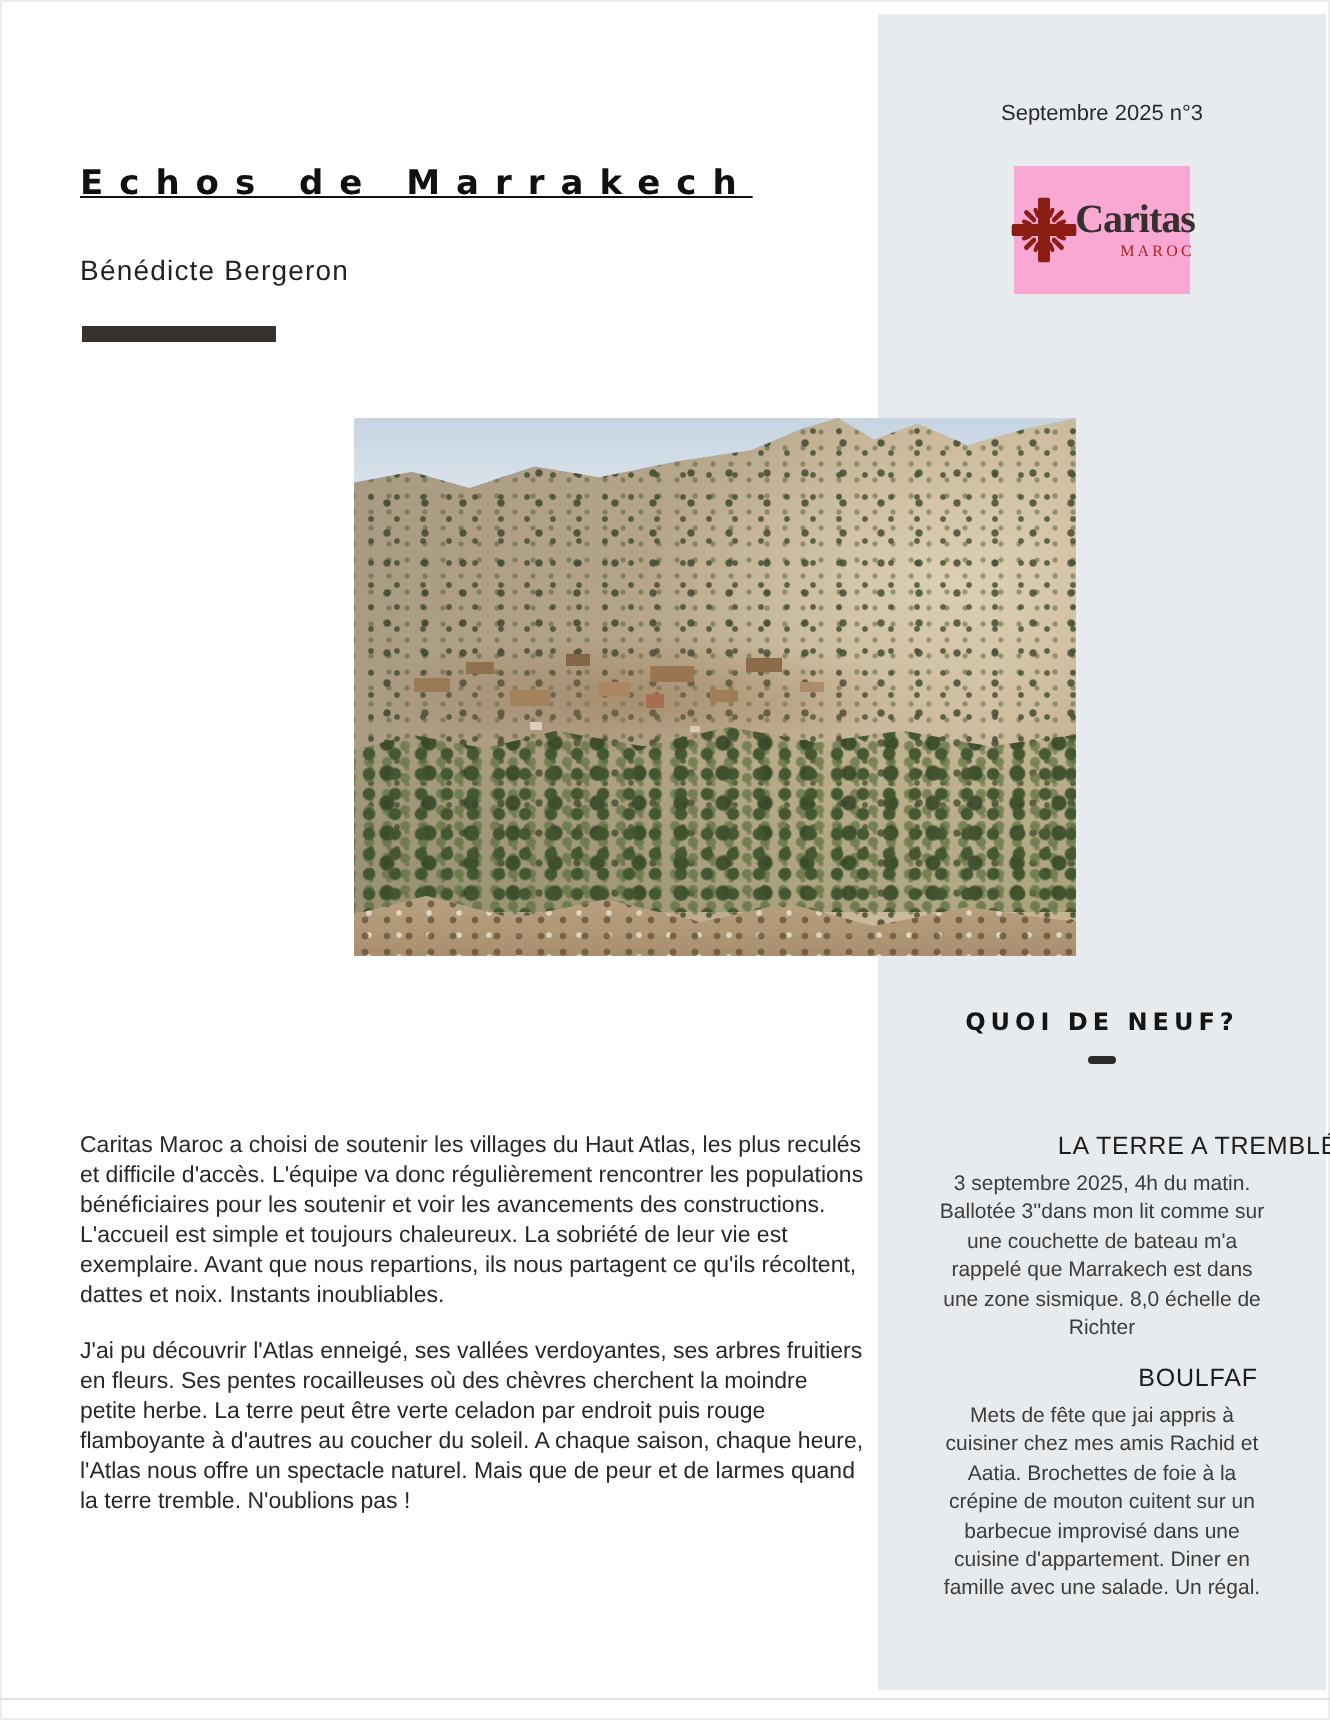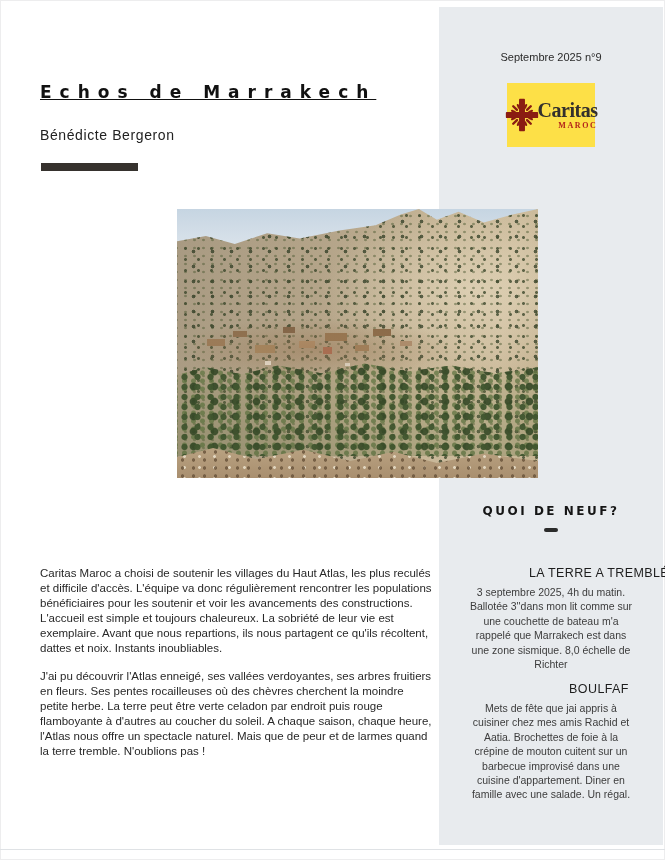--- a/index.html
+++ b/index.html
@@ -18,27 +18,27 @@
     font-family:"DejaVu Sans", sans-serif;font-size:17px;font-weight:700;
     letter-spacing:8px;color:#111;white-space:nowrap;text-decoration:underline;
   }
   .author{position:absolute;left:40px;top:127px;font-size:14px;letter-spacing:.6px;color:#222;}
   .title-rule{position:absolute;left:41px;top:163px;width:97px;height:8px;background:#36322e;}
 
   .issue{position:absolute;left:439px;top:51px;width:224px;text-align:center;font-size:11px;color:#2a2a2a;}
 
   
   .logo-box{
-    position:absolute;left:507px;top:83px;width:88px;height:64px;background:#fde047;
+    position:absolute;left:507px;top:83px;width:88px;height:64px;background:#f9a8d4;
     display:flex;align-items:center;justify-content:center;gap:2px;
   }
   .logo-cross{flex:0 0 auto;}
   .logo-text{display:flex;flex-direction:column;align-items:flex-end;margin-left:-3px;}
   .logo-word{font-family:"Liberation Serif", serif;font-weight:700;font-size:20px;color:#33302d;line-height:1;letter-spacing:-.5px;}
-  .logo-region{font-family:"Liberation Serif", serif;font-size:8px;font-weight:700;color:#b3231b;letter-spacing:1.6px;margin-top:1px;}
+  .logo-region{font-family:"Liberation Serif", serif;font-size:8px;font-weight:400;color:#b3231b;letter-spacing:1.6px;margin-top:1px;}
 
   
   .photo{position:absolute;left:177px;top:209px;width:361px;height:269px;margin:0;overflow:hidden;background:#c2b193;}
   .photo>div{position:absolute;}
   .ph-sky{left:0;top:0;right:0;height:24%;background:linear-gradient(180deg,#c6d5e2 0%,#d9e2ea 55%,#e9eef2 100%);}
   .ph-mtn{
     inset:0;
     background:linear-gradient(100deg,#a89a82 0%,#b4a489 38%,#c6b596 66%,#cdbc9d 85%,#c4b291 100%);
     clip-path:polygon(0 12%,8% 10%,16% 13%,25% 9%,34% 11%,45% 8%,55% 6%,62% 2%,67% 0%,72% 4%,78% 1%,85% 5%,93% 2%,100% 0%,100% 100%,0 100%);
   }
@@ -120,21 +120,21 @@
 <body>
 
 <div class="page">
 
   <div class="sidebar-bg"></div>
 
   <h1 class="title">Echos de Marrakech</h1>
   <div class="author">Bénédicte Bergeron</div>
   <div class="title-rule"></div>
 
-  <div class="issue">Septembre 2025 n°9</div>
+  <div class="issue">Septembre 2025 n°3</div>
 
   <div class="logo-box">
     <svg class="logo-cross" width="34" height="34" viewBox="0 0 40 40" aria-hidden="true">
       <g fill="#8a1c12">
         <rect x="16.5" y="1" width="7" height="38" rx="1"></rect>
         <rect x="1" y="16.5" width="38" height="7" rx="1"></rect>
         <g transform="rotate(45 20 20)">
             <rect x="27" y="18.6" width="9" height="2.8" rx="1.4"></rect>
             <rect x="4" y="18.6" width="9" height="2.8" rx="1.4"></rect>
           </g>

